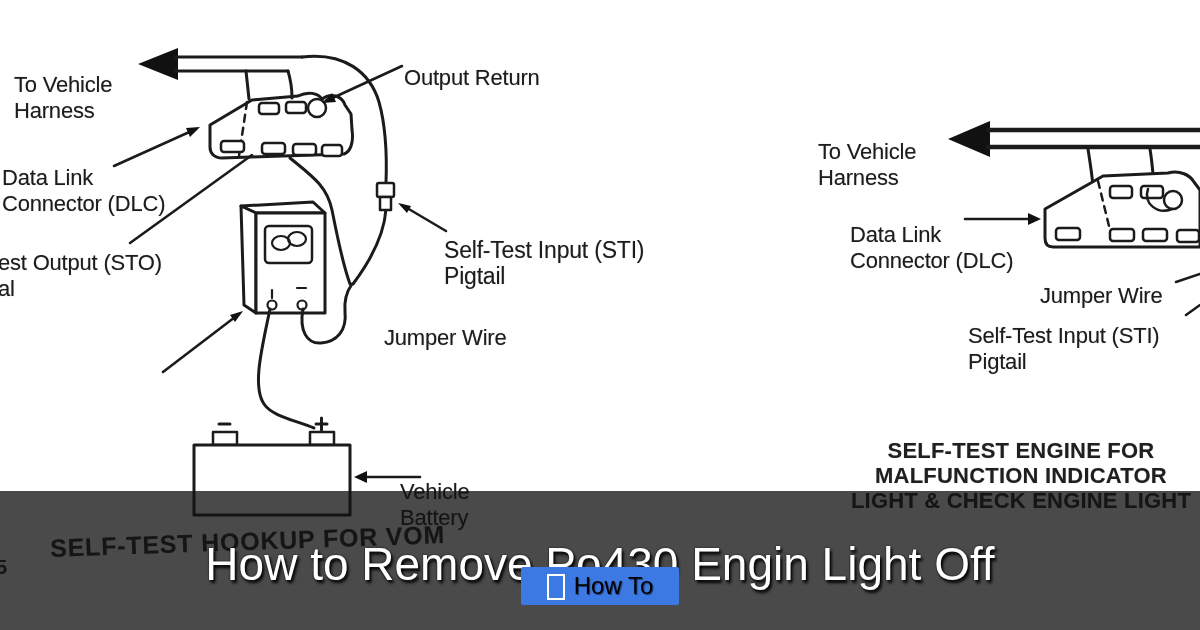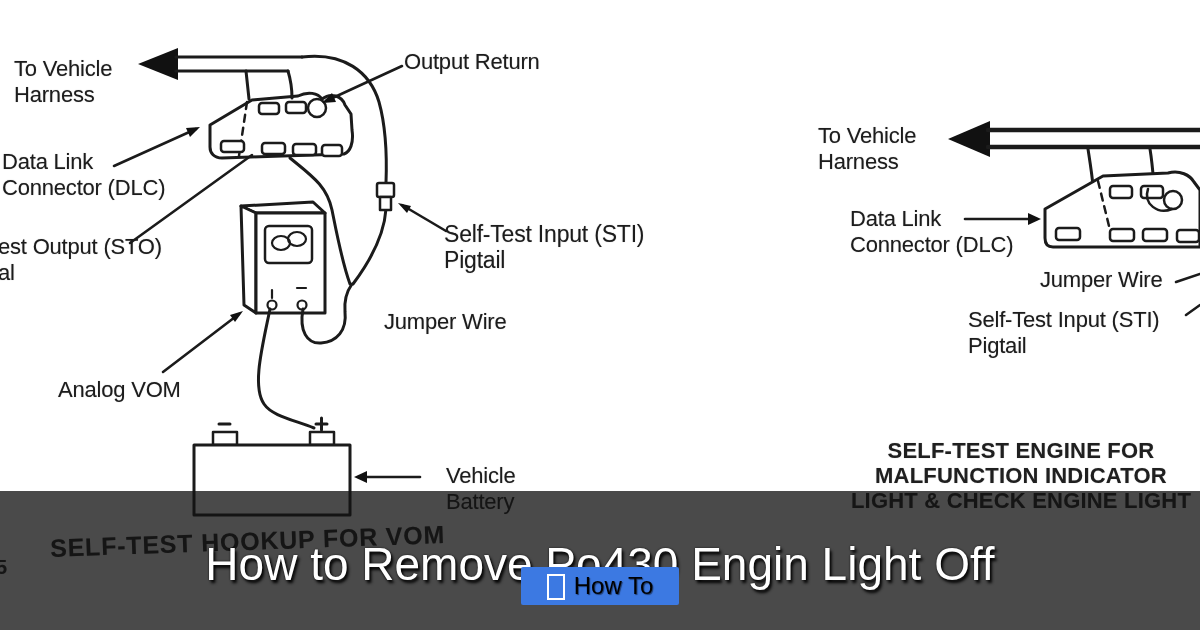--- a/index.html
+++ b/index.html
@@ -2,21 +2,21 @@
 <html><head>
 <meta charset="utf-8">
 <style>
   html,body{margin:0;padding:0;}
   body{width:1200px;height:630px;overflow:hidden;background:#ffffff;
        font-family:"Liberation Sans","DejaVu Sans",sans-serif;position:relative;}
   .stage{position:absolute;inset:0;width:1200px;height:630px;background:#ffffff;}
   .diagram{position:absolute;inset:0;filter:blur(0.35px);}
   svg.lineart{position:absolute;left:0;top:0;}
   .dlabel{position:absolute;color:#1c1c1c;font-size:22px;line-height:26px;
-          letter-spacing:-0.2px;text-shadow:0 0 1px rgba(20,20,20,0.35);white-space:nowrap;}
+          letter-spacing:-0.2px;text-shadow:0 0 1px rgba(20,20,20,0.35);white-space:nowrap;margin-top:16px;}
   .dlabel .ln{display:block;}
   .cap{position:absolute;color:#1f1f1f;font-weight:bold;white-space:nowrap;
        text-shadow:0 0 1px rgba(0,0,0,0.3);}
   .cap-left{left:50px;top:527px;font-size:25px;letter-spacing:0.8px;transform:rotate(-2deg);}
   .cap-frag{left:-4px;top:556px;font-size:20px;}
   .cap-right{left:845px;top:438px;width:352px;text-align:center;font-size:22px;
              line-height:25px;letter-spacing:0.2px;white-space:normal;}
   .overlay{position:absolute;left:0;top:491px;width:1200px;height:152px;
            background:rgba(18,18,18,0.765);}
   .title{position:absolute;left:0;top:19px;width:1200px;text-align:center;
@@ -148,24 +148,21 @@
       <span class="ln">est Output (STO)</span>
       <span class="ln">al</span>
     </div>
     <div class="dlabel" style="left:444px;top:221px;font-size:23px;">
       <span class="ln">Self-Test Input (STI)</span>
       <span class="ln">Pigtail</span>
     </div>
     <div class="dlabel" style="left:384px;top:309px;">
       <span class="ln">Jumper Wire</span>
     </div>
-    <div class="dlabel" style="left:58px;top:377px;">
-      <span class="ln">Analog VOM</span>
-    </div>
-    <div class="dlabel" style="left:446px;top:463px;">
+    <div class="dlabel" style="left:400px;top:463px;">
       <span class="ln">Vehicle</span>
       <span class="ln">Battery</span>
     </div>
     <div class="cap cap-left">SELF-TEST HOOKUP FOR VOM</div>
     <div class="cap cap-frag">5</div>
 
     <div class="dlabel" style="left:818px;top:123px;">
       <span class="ln">To Vehicle</span>
       <span class="ln">Harness</span>
     </div>

